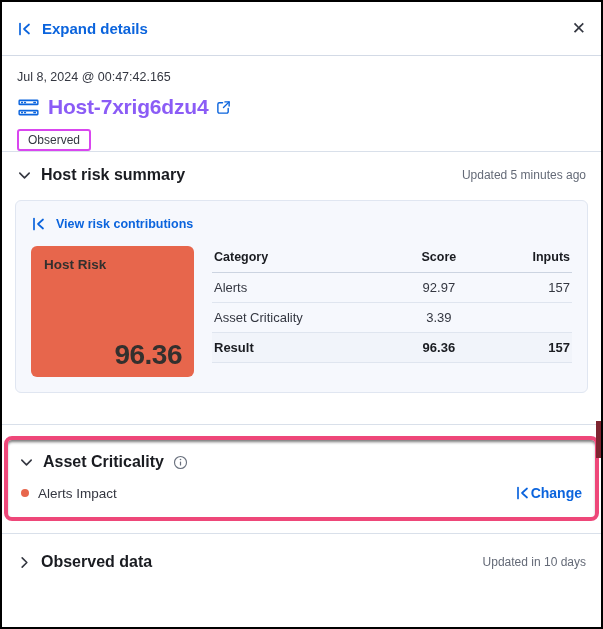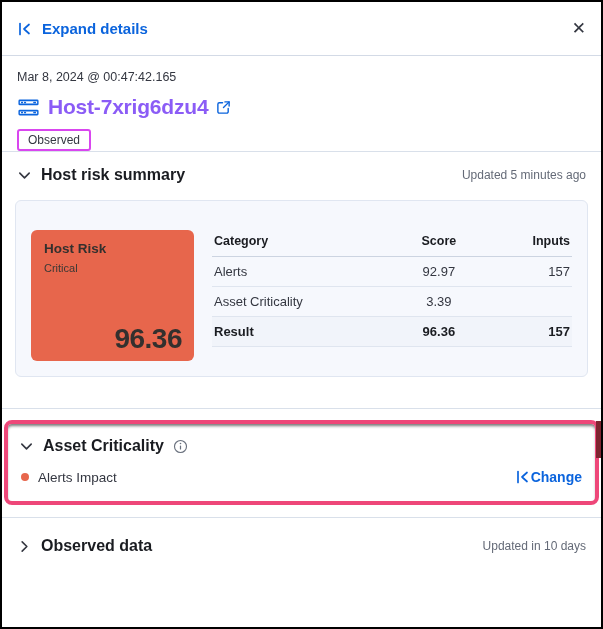--- a/index.html
+++ b/index.html
@@ -132,21 +132,21 @@
             <path d="M12 3.5 7 8l5 4.5"></path>
         </svg>
       </span>
       <span>Expand details</span>
     </button>
     <div class="spacer"></div>
     <button class="close-btn">✕</button>
   </div>
 
   <div class="content">
-    <div class="timestamp">Mar 8, 2024 @ 00:47:42.165</div>
+    <div class="timestamp">Jul 8, 2024 @ 00:47:42.165</div>
     <div class="host-title-row">
       <span class="icon">
         <svg width="23" height="23" viewBox="0 0 16 16" fill="#0b64dd">
           <path d="M2 2.5h12a1 1 0 0 1 1 1v2a1 1 0 0 1-1 1H2a1 1 0 0 1-1-1v-2a1 1 0 0 1 1-1zm0 1.2v1.6h12V3.7H2z"></path>
           <rect x="2.8" y="4" width="1.4" height="1" rx="0.2"></rect>
             <rect x="4.9" y="4" width="1.4" height="1" rx="0.2"></rect>
             <rect x="11.3" y="4" width="1.9" height="1" rx="0.2"></rect>
           <path d="M2 9.5h12a1 1 0 0 1 1 1v2a1 1 0 0 1-1 1H2a1 1 0 0 1-1-1v-2a1 1 0 0 1 1-1zm0 1.2v1.6h12v-1.6H2z"></path>
           <rect x="2.8" y="11" width="1.4" height="1" rx="0.2"></rect>
             <rect x="4.9" y="11" width="1.4" height="1" rx="0.2"></rect>
@@ -171,25 +171,33 @@
     <span class="icon">
       <svg width="15" height="15" viewBox="0 0 16 16" fill="none" stroke="#343741" stroke-width="1.7" stroke-linecap="round" stroke-linejoin="round">
         <path d="M3 5.5 8 10.5l5-5"></path>
       </svg>
     </span>
     <span class="section-title">Host risk summary</span>
     <span class="updated-text">Updated 5 minutes ago</span>
   </div>
 
   <div class="risk-card">
+    <button class="risk-link">
+      <span class="icon">
+        <svg width="16" height="16" viewBox="0 0 16 16" fill="none" stroke="#0b64dd" stroke-width="1.7" stroke-linecap="round" stroke-linejoin="round">
+          <path d="M3 2.5v11"></path>
+            <path d="M12 3.5 7 8l5 4.5"></path>
+        </svg>
+      </span>
+      <span>View risk contributions</span>
+    </button>
 
     <div class="risk-body">
       <div class="gauge">
         <div class="gauge-title">Host Risk</div>
-        <div class="gauge-level">Critical</div>
         <div class="gauge-score">96.36</div>
       </div>
 
       <table class="risk-table">
         <thead>
           <tr>
             <th class="col-cat">Category</th>
             <th class="col-score">Score</th>
             <th class="col-inputs">Inputs</th>
           </tr>

